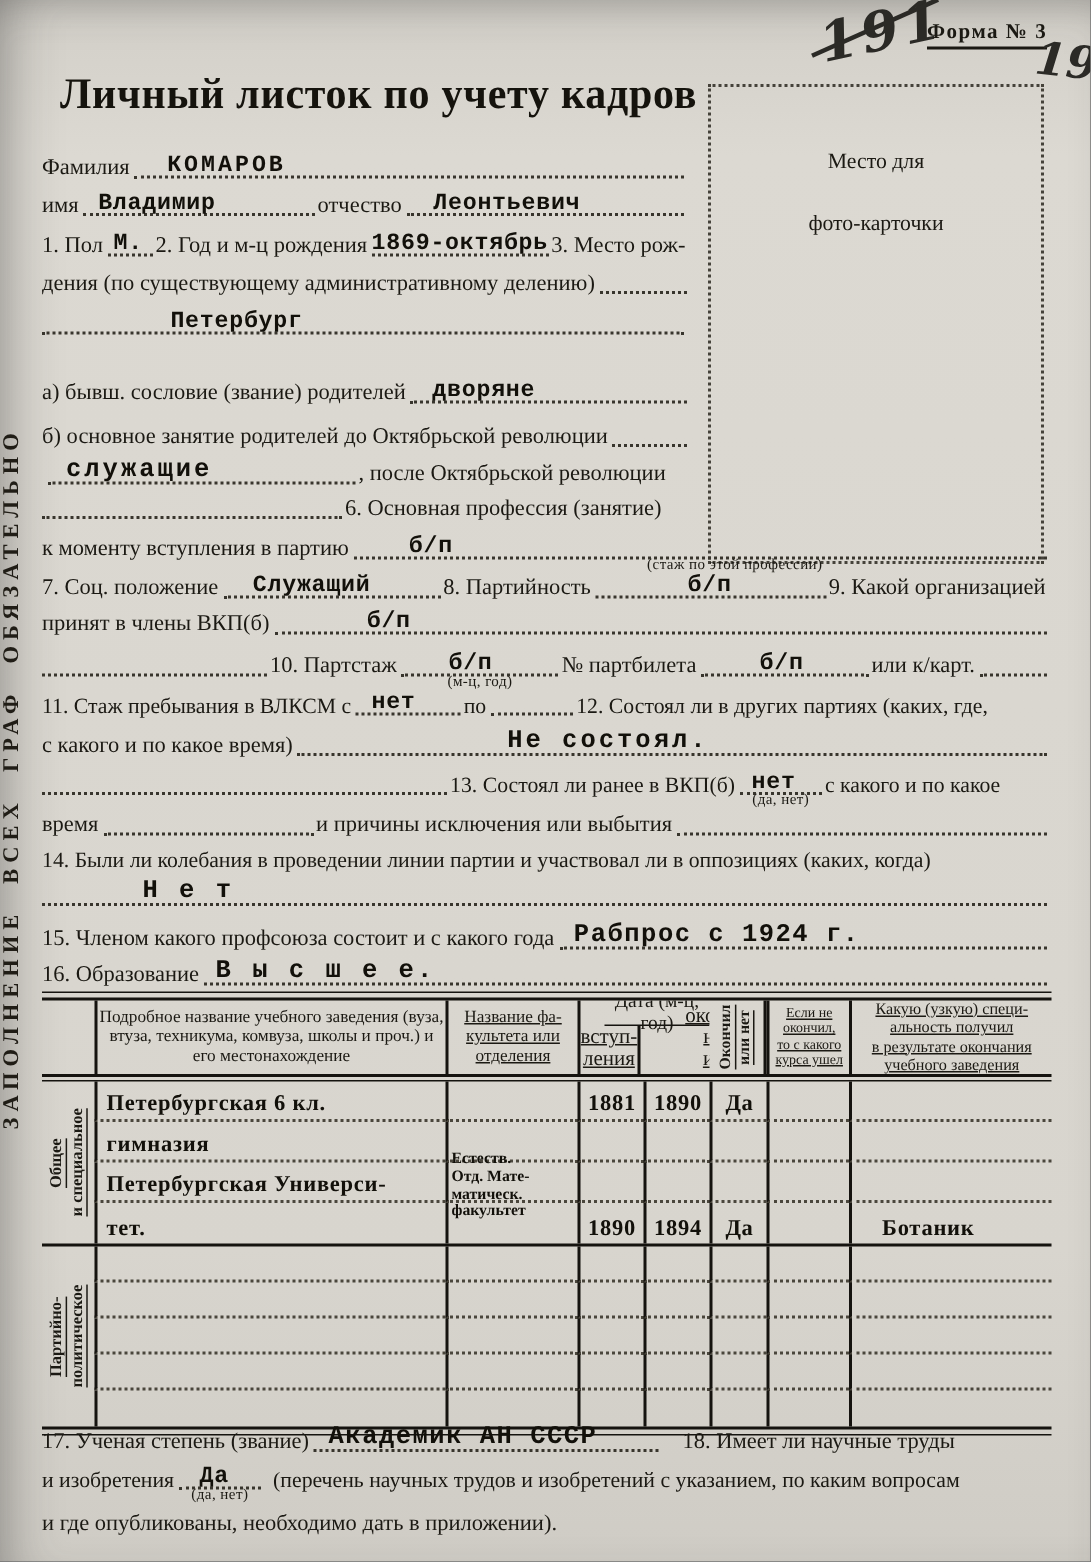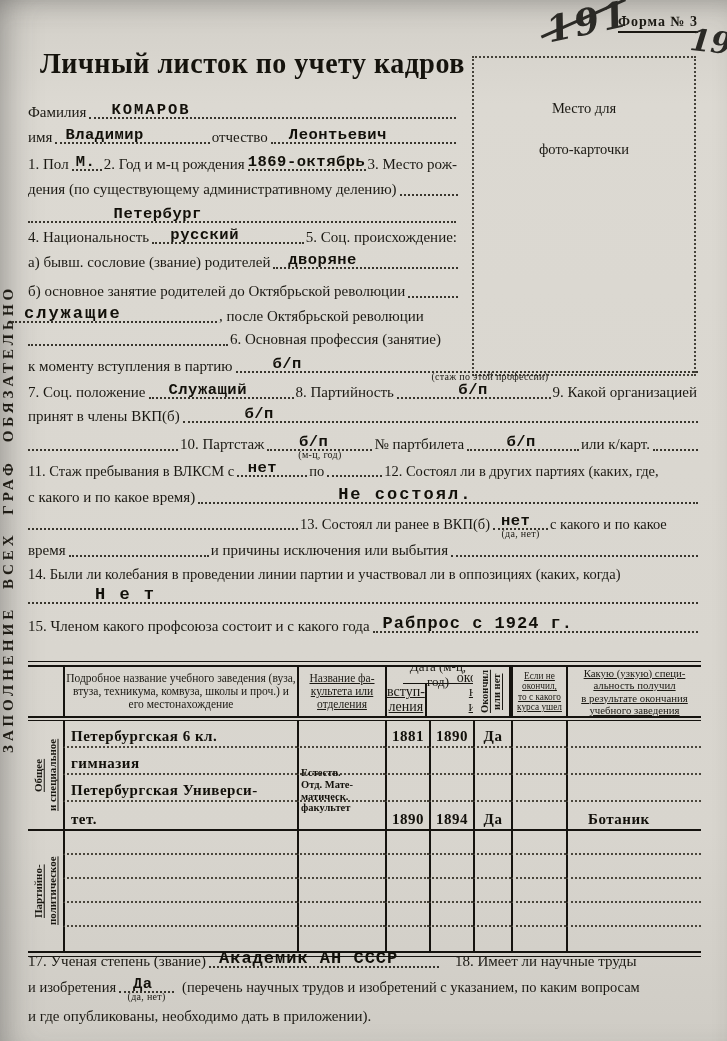--- a/index.html
+++ b/index.html
@@ -116,41 +116,34 @@
     <span class="lbl">дения (по существующему административному делению)</span>
     <span class="fill"></span>
   </div>
 
   <div class="line" style="left:28px;top:204px;width:430px">
     <span class="fill">
         <b class="val" style="left:20%">Петербург</b>
       </span>
   </div>
 
-  <div class="line" style="left:28px;top:225px;width:432px">
-    <span class="lbl">4. Национальность</span>
-    <span class="fill">
-        <b class="val" style="left:12%">русский</b>
-      </span>
-    <span class="lbl">5. Соц. происхождение:</span>
-  </div>
 
   <div class="line" style="left:28px;top:250px;width:432px">
     <span class="lbl">а) бывш. сословие (звание) родителей</span>
     <span class="fill">
         <b class="val" style="left:8%">дворяне</b>
       </span>
   </div>
 
   <div class="line" style="left:28px;top:279px;width:432px">
     <span class="lbl">б) основное занятие родителей до Октябрьской революции</span>
     <span class="fill"></span>
   </div>
 
-  <div class="line" style="left:12px;top:304px;width:432px">
+  <div class="line" style="left:32px;top:304px;width:432px">
     <span class="fill" style="flex:0 0 205px">
         <b class="val big" style="left:12px">служащие</b>
       </span>
     <span class="lbl">, после Октябрьской революции</span>
   </div>
 
   <div class="line" style="left:28px;top:327px;width:436px">
     <span class="fill" style="flex:0 0 200px"></span>
     <span class="lbl">6. Основная профессия (занятие)</span>
   </div>
@@ -241,20 +234,26 @@
       </span>
   </div>
 
   <div class="line" style="left:28px;top:614px;width:672px">
     <span class="lbl">15. Членом какого профсоюза состоит и с какого года</span>
     <span class="fill">
         <b class="val big" style="left:10px;letter-spacing:1px">Рабпрос с 1924 г.</b>
       </span>
   </div>
 
+  <div class="line" style="left:28px;top:638px;width:672px">
+    <span class="lbl">16. Образование</span>
+    <span class="fill">
+        <b class="val big" style="left:8px">В ы с ш е е.</b>
+      </span>
+  </div>
 
   <div class="table">
     <div class="thead">
       <div class="hc c0"></div>
       <div class="hc">Подробное название учебного заведения (вуза, втуза, техникума, комвуза, школы и проч.) и его местонахождение</div>
       <div class="hc pre">Название фа-
 культета или
 отделения</div>
       <div class="hc dates">
         <div class="dtop">Дата (м-ц, год)</div>

